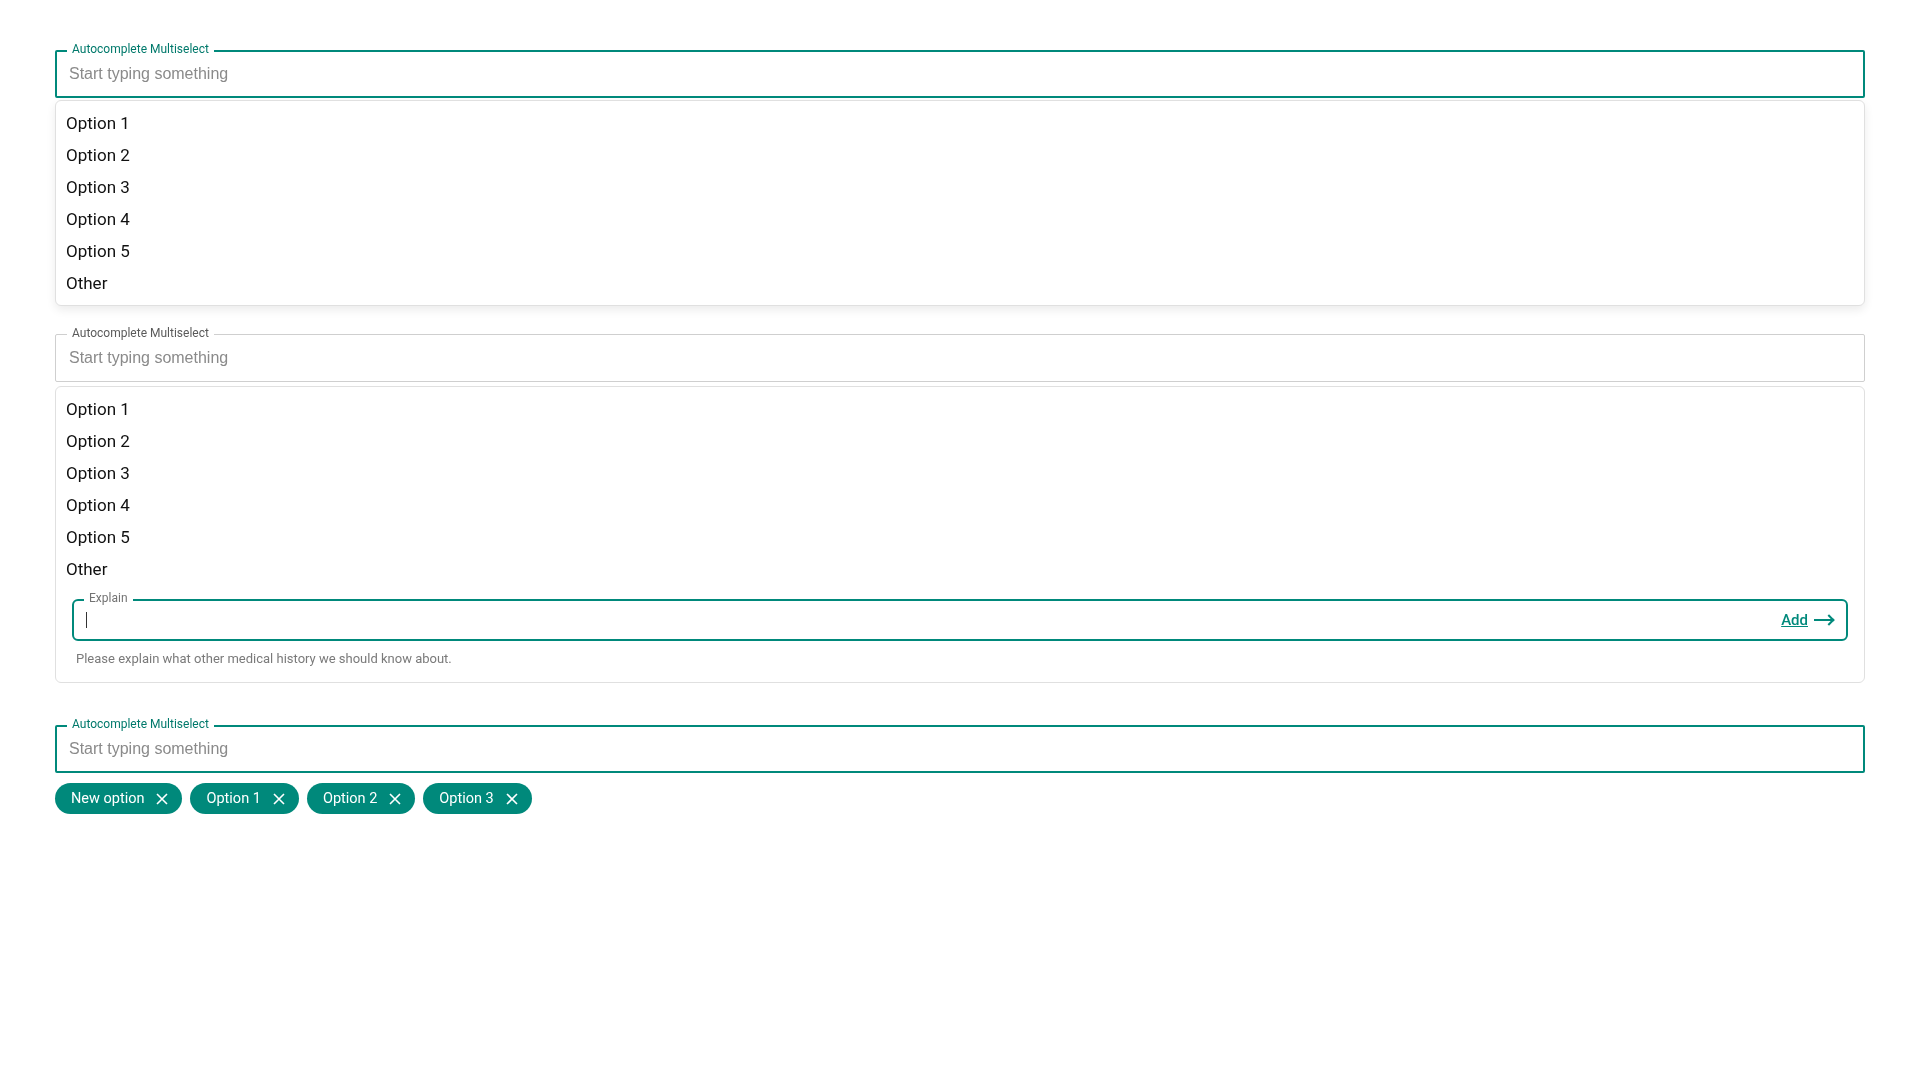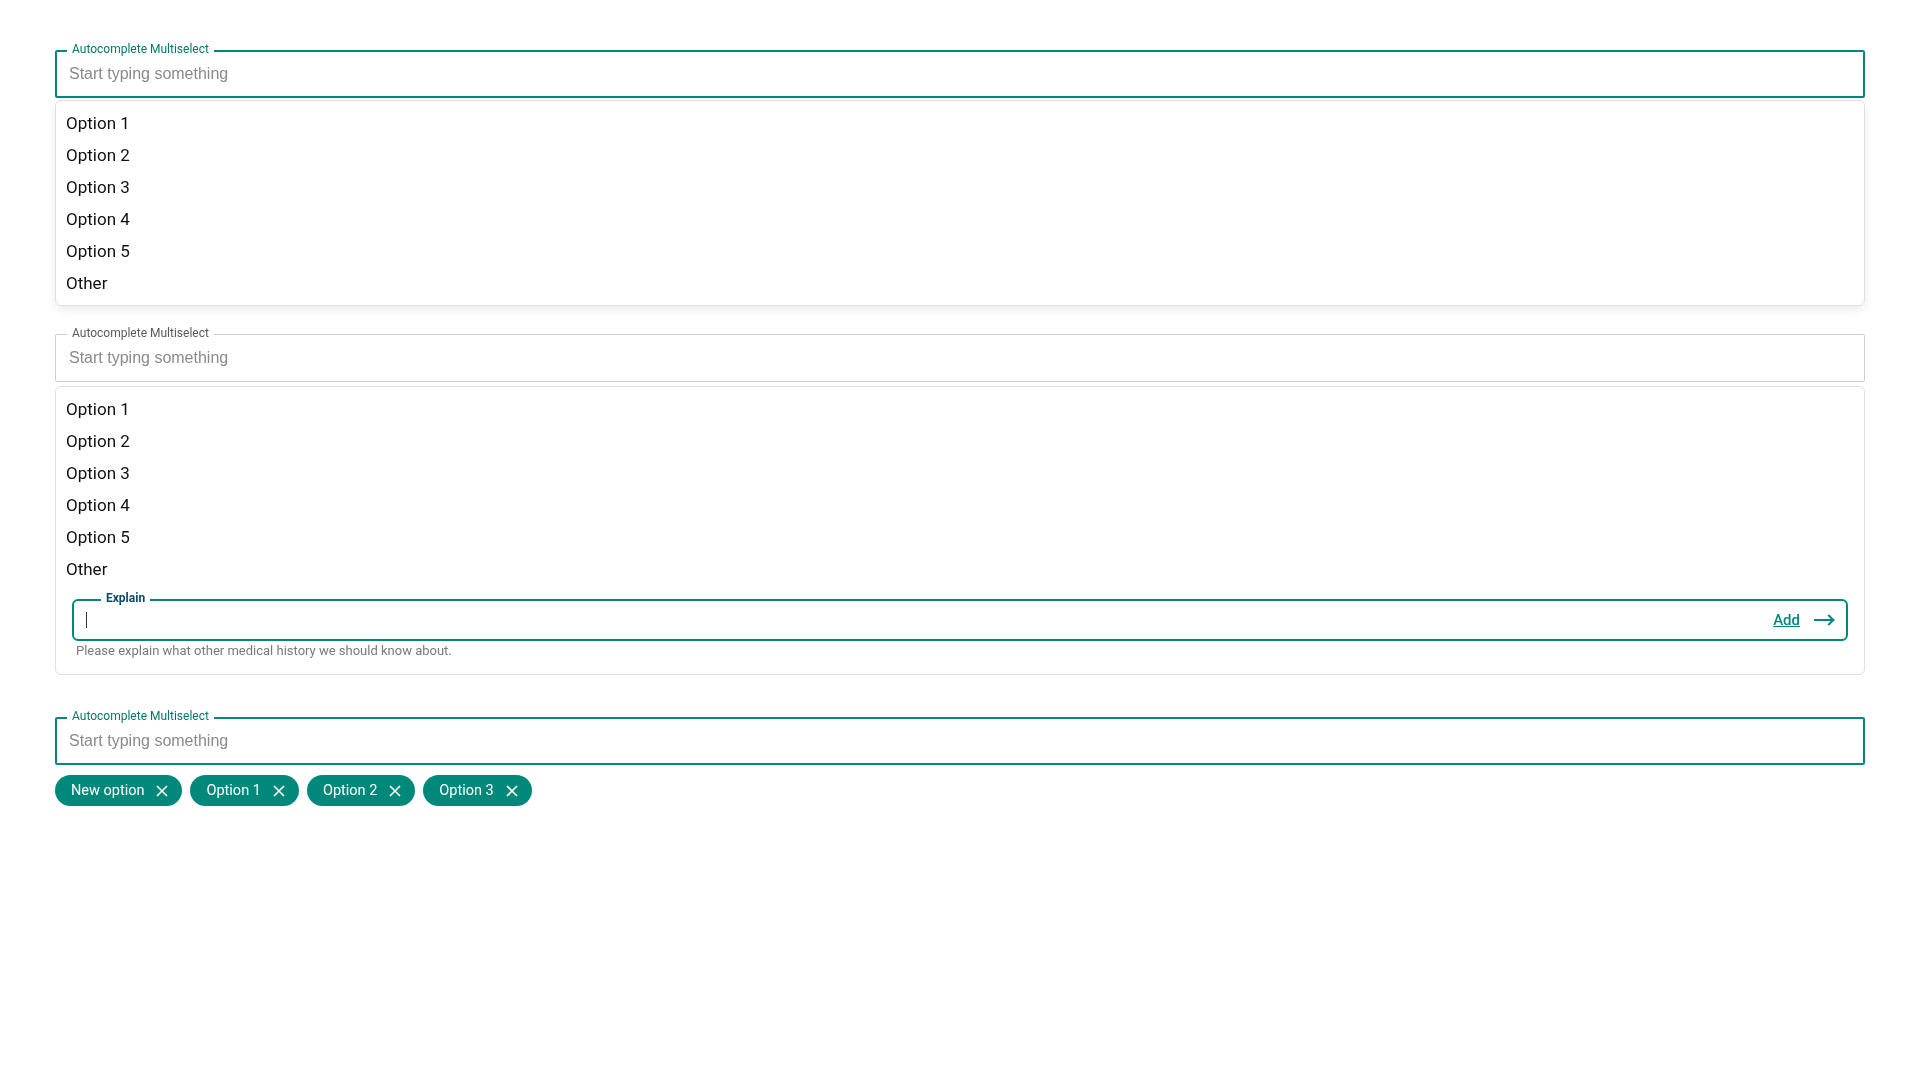--- a/index.html
+++ b/index.html
@@ -69,47 +69,46 @@
   }
   .explain-wrap {
     padding: 14px 16px 0 16px;
   }
   .explain-field-group {
     position: relative;
   }
   .explain-label {
     position: absolute;
     top: -8px;
-    left: 29px;
+    left: 12px;
     background: #ffffff;
     padding: 0 5px;
     font-size: 12px;
-    color: #0c4a6e;
+    color: #737373;
     z-index: 2;
-    font-weight: bold;
   }
   .explain-input-row {
     display: flex;
     align-items: center;
     border: 2px solid #00897b;
     border-radius: 6px;
     padding: 0 14px 0 12px;
     height: 42px;
   }
   .explain-input {
     flex: 1;
     border: none;
     outline: none;
     font-size: 15px;
     background: transparent;
   }
   .add-link {
     display: flex;
     align-items: center;
-    gap: 14px;
+    gap: 6px;
     color: #00897b;
     font-size: 15px;
     font-weight: 500;
     cursor: pointer;
     text-decoration: underline;
   }
   .arrow-icon {
     display: inline-block;
     width: 18px;
     height: 2px;
@@ -123,21 +122,21 @@
     top: -3px;
     width: 6px;
     height: 6px;
     border-top: 2px solid #00897b;
     border-right: 2px solid #00897b;
     transform: rotate(45deg);
   }
   .helper-text {
     font-size: 13px;
     color: #7a7a7a;
-    padding: 2px 4px 0 4px;
+    padding: 10px 4px 0 4px;
   }
   .section-gap {
     height: 28px;
   }
   .section-gap-lg {
     height: 42px;
   }
   .chips-row {
     display: flex;
     gap: 8px;

